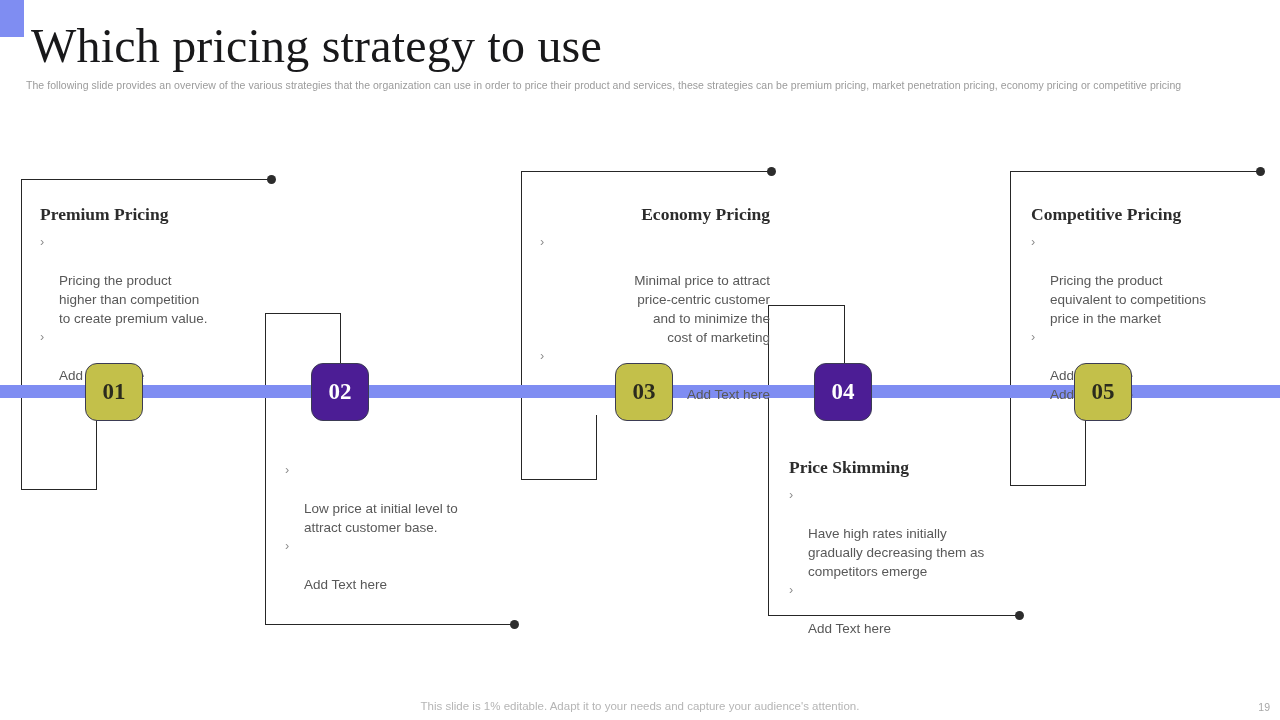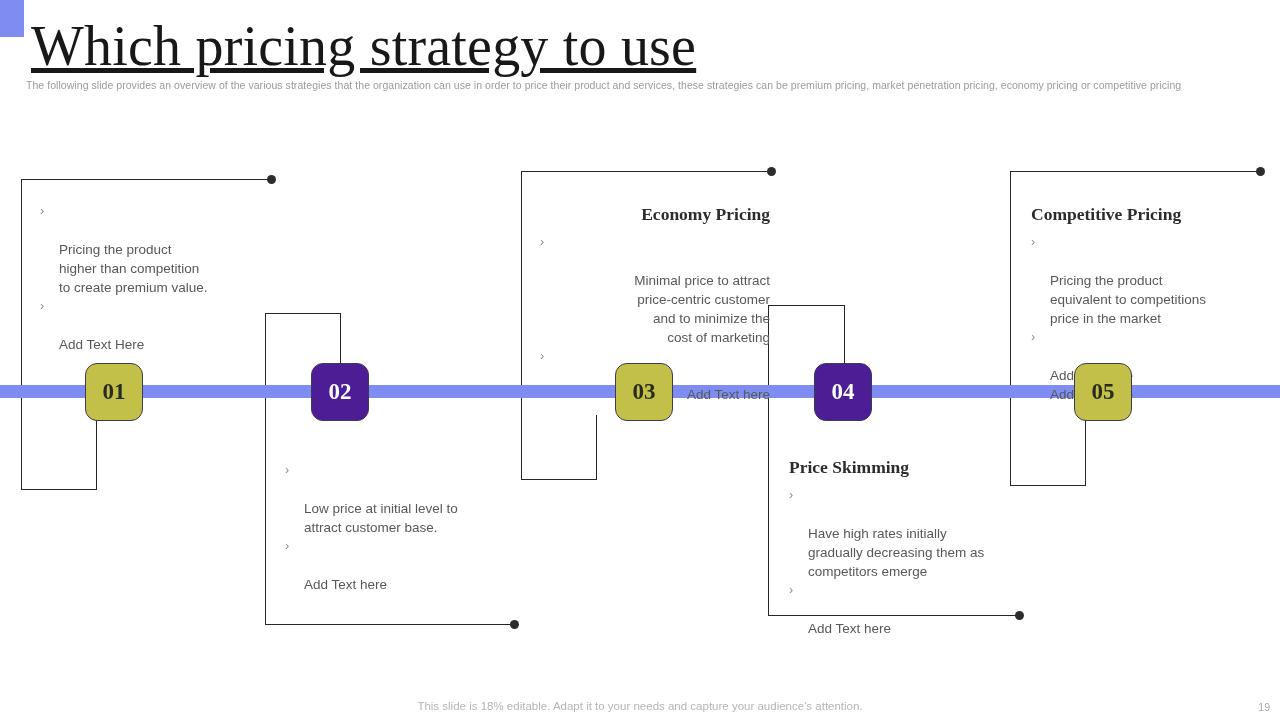--- a/index.html
+++ b/index.html
@@ -29,26 +29,25 @@
     top: 0;
     width: 24px;
     height: 37px;
     background: #7f8df2;
   }
   .page-title {
     position: absolute;
     left: 31px;
     top: 22px;
     font-family: "Liberation Serif", serif;
-    font-size: 56px;
+    font-size: 48px;
     line-height: 48px;
     color: #18181a;
     letter-spacing: 0.2px;
     white-space: nowrap;
-    text-decoration: underline;
   }
   .page-subtitle {
     position: absolute;
     left: 26px;
     top: 78px;
     width: 1230px;
     font-family: "Liberation Sans", sans-serif;
     font-size: 10.5px;
     line-height: 14px;
     color: #9b9b9b;
@@ -218,20 +217,21 @@
     <span>03</span>
   </div>
   <div class="badge badge-blue" style="left:814px; top:363px;">
     <span>04</span>
   </div>
   <div class="badge badge-olive" style="left:1056px; top:363px;">
     <span>05</span>
   </div>
 
   <div class="card" style="left:40px; top:202px; width:230px;">
+    <div class="card-title">Premium Pricing</div>
     <ul class="bullets">
       <li class="bullet">
         <span class="chev">›</span>
         <span>Pricing the product
 higher than competition
 to create premium value.</span>
       </li>
       <li class="bullet">
         <span class="chev">›</span>
         <span>Add Text Here</span>
@@ -296,16 +296,16 @@
 price in the market</span>
       </li>
       <li class="bullet">
         <span class="chev">›</span>
         <span>Add Text here
 Add Text here</span>
       </li>
     </ul>
   </div>
 
-  <div class="footer-note">This slide is 18% editable. Adapt it to your needs and capture your audience's attention.</div>
+  <div class="footer-note">This slide is 1% editable. Adapt it to your needs and capture your audience's attention.</div>
   <div class="page-number">19</div>
 
 </div>
 
 </body></html>

